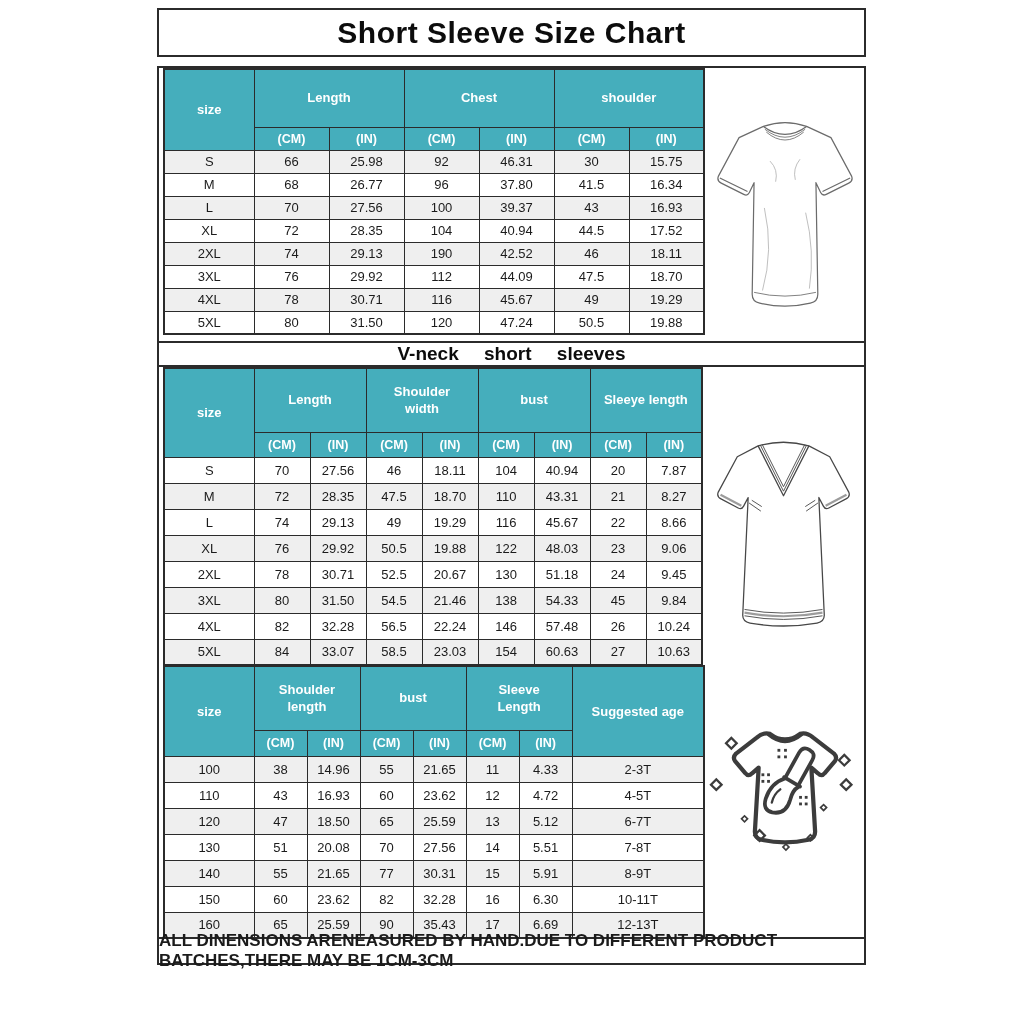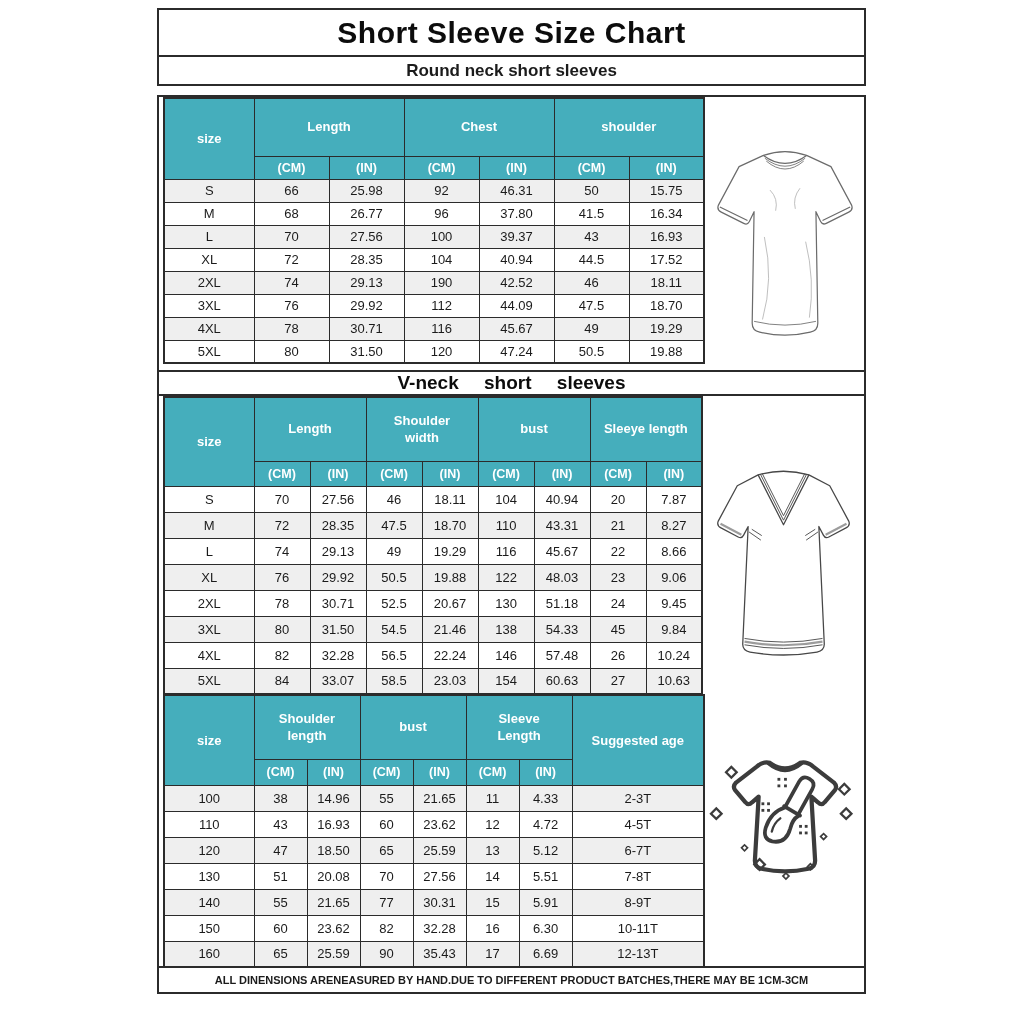--- a/index.html
+++ b/index.html
@@ -28,21 +28,21 @@
 
   .bar {
     height:26px; border-top:2px solid var(--border); border-bottom:2px solid var(--border);
     display:flex; align-items:center; justify-content:center;
     font-weight:bold; font-size:19px; color:#0c0c0c;text-align:center;
   }
   .ws { word-spacing:20px; }
 
   .footer-bar {
     height:26px; border-top:2px solid var(--border); display:flex;
-    align-items:center; justify-content:center; font-size:11px; font-weight:bold;
+    align-items:center; justify-content:center; font-size:17px; font-weight:bold;
   }
 
   table.sizes {
     border-collapse:collapse; border:2px solid var(--border);
     margin-left:4px; table-layout:fixed;
   }
   .sizes th, .sizes td {
     border:1px solid var(--border); text-align:center; vertical-align:middle; padding:0;
     overflow:hidden;
   }
@@ -66,21 +66,20 @@
   .illus-b svg { margin-top:56px; }
   .illus-c svg { margin-top:50px; }
 </style>
 </head>
 <body>
 
 <div class="canvas">
   <div class="wrap">
 
     <div class="title-box">Short Sleeve Size Chart</div>
-    <div class="subtitle-box">Round neck short sleeves</div>
 
     <div class="main-box">
 
       <div class="section sec-a">
         <table class="sizes t-a">
           <colgroup>
             <col style="width:90px">
               <col style="width:75px">
               <col style="width:75px">
             <col style="width:75px">
@@ -104,21 +103,21 @@
               <th class="unit">(IN)</th>
             </tr>
           </thead>
           <tbody>
               <tr class="alt">
                 <td>S</td>
                 <td>66</td>
                 <td>25.98</td>
                 <td>92</td>
                 <td>46.31</td>
-                <td>50</td>
+                <td>30</td>
                 <td>15.75</td>
               </tr>
               <tr>
                 <td>M</td>
                 <td>68</td>
                 <td>26.77</td>
                 <td>96</td>
                 <td>37.80</td>
                 <td>41.5</td>
                 <td>16.34</td>

